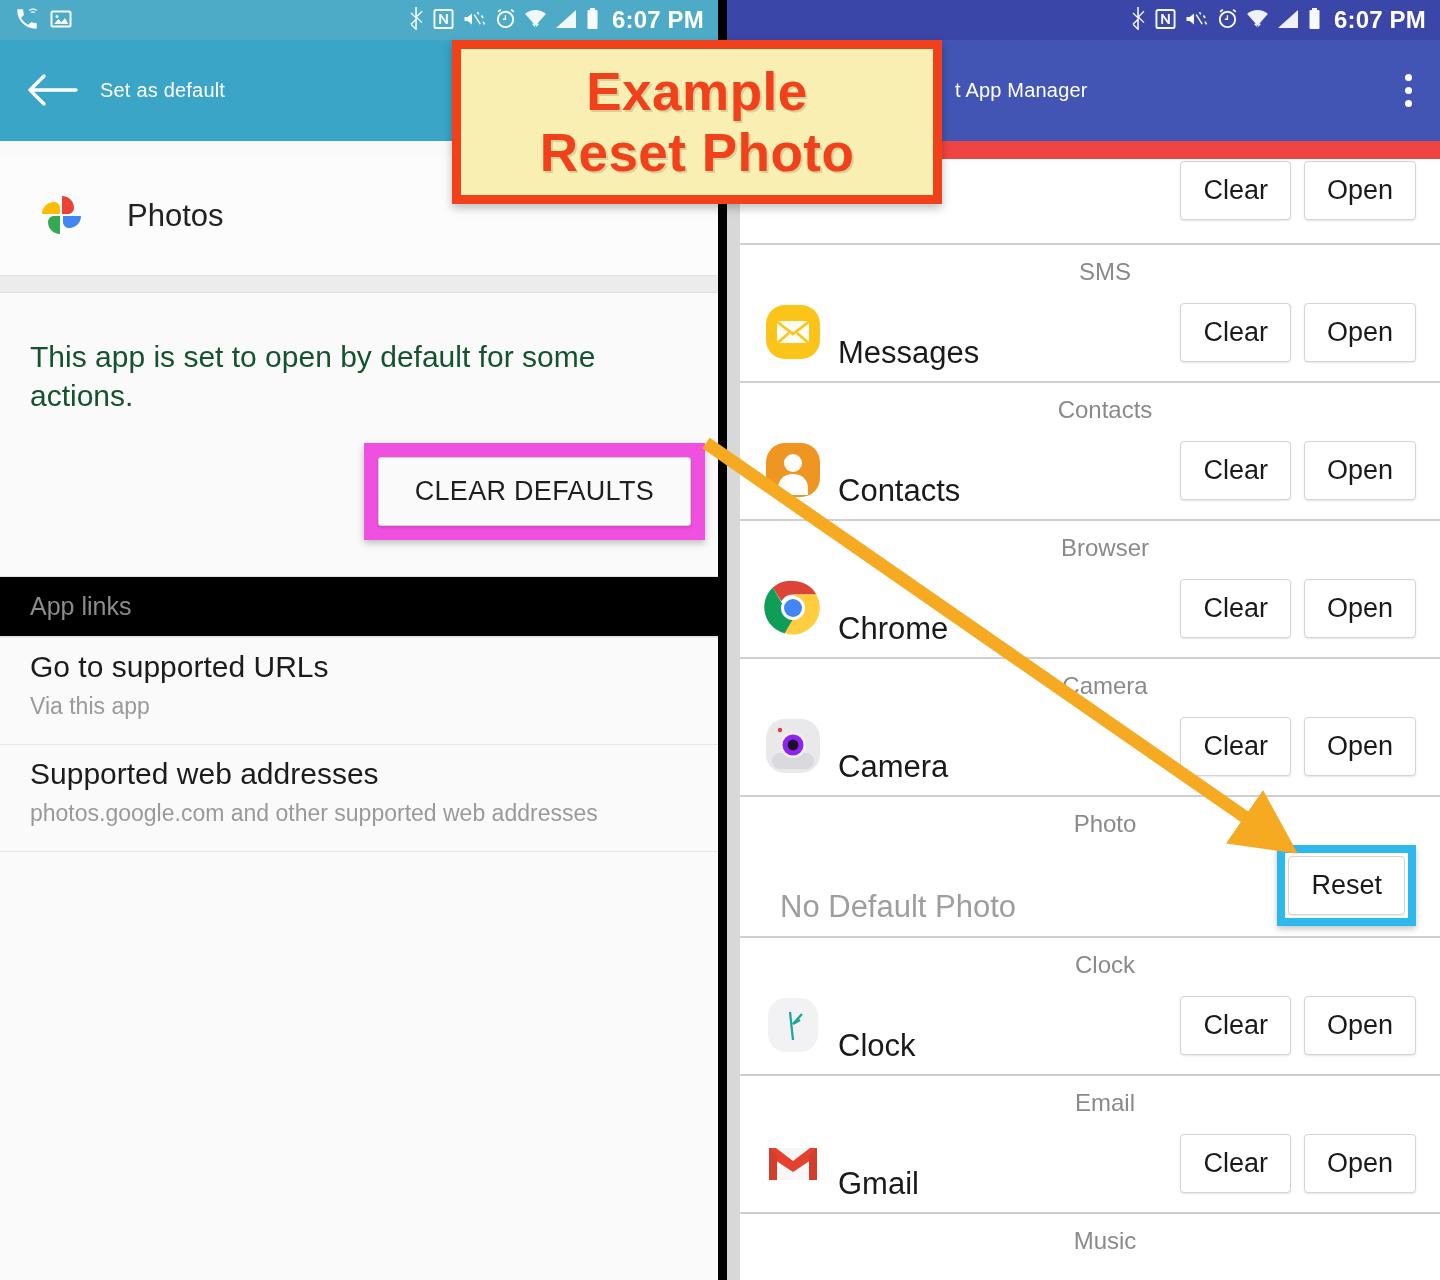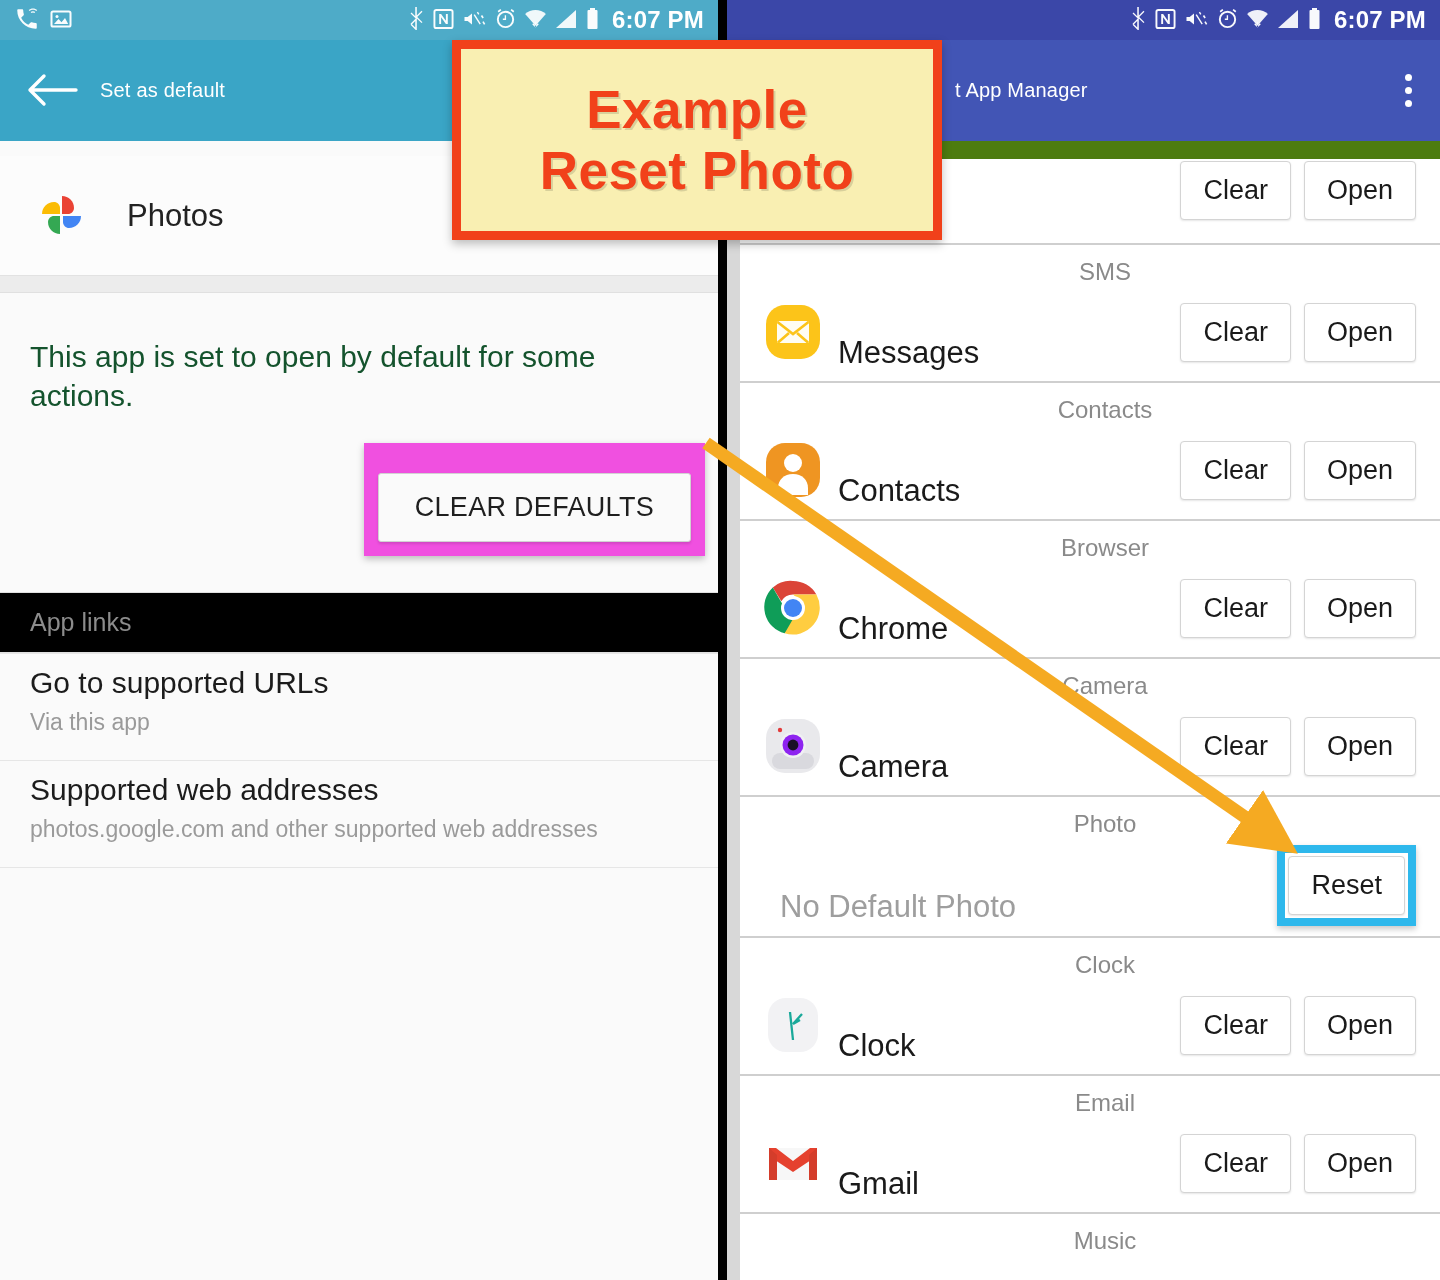--- a/index.html
+++ b/index.html
@@ -40,51 +40,51 @@
               border-bottom:1px solid #e2e2e2; }
   .photos-ico { width:62px; height:62px; margin-left:30px; margin-right:35px; flex:0 0 auto; }
   .app-name { font-size:31px; color:#222; }
   .sect-gap { height:17px; background:#ececec; border-bottom:1px solid #e0e0e0; }
   .default-note { font-size:30px; color:#14532d; padding:44px 40px 0 30px; line-height:1.3; }
   .cd-wrap { display:flex; justify-content:flex-end; padding:28px 13px 0 0; }
   .cd-hl { border:9px solid #f050e0; padding:5px; background:#f050e0;
            box-shadow:0 3px 7px rgba(0,0,0,.25); }
   .cd-btn { background:#fafafa; border:1px solid #d2d2d2; border-radius:3px;
             padding:18px 36px; font-size:27px; color:#1f1f1f; letter-spacing:.3px;
-            box-shadow:0 2px 3px rgba(0,0,0,.13); font-family:"Liberation Sans", sans-serif;margin-top:16px; }
+            box-shadow:0 2px 3px rgba(0,0,0,.13); font-family:"Liberation Sans", sans-serif; }
   .applinks-bar { margin-top:36px; background:#000000; border-top:1px solid #e0e0e0;
                   border-bottom:1px solid #e0e0e0; padding:15px 0 15px 30px;
                   font-size:25px; color:#8c8c8c; }
   .al-desc { font-size:27px; color:#2e2e2e; line-height:1.48; padding:28px 75px 30px 30px; }
   .l-row { border-top:1px solid #e6e6e6; padding:12px 30px 24px 30px; }
   .l-row-title { font-size:30px; color:#1c1c1c; }
   .l-row-sub { font-size:23px; color:#9a9a9a; margin-top:9px; }
   .l-row-last { border-bottom:1px solid #e6e6e6; }
 
   
-  .r-body { position:absolute; top:141px; left:740px; width:700px; bottom:0; background:#4d7c0f; }
+  .r-body { position:absolute; top:141px; left:740px; width:700px; bottom:0; background:#ef4444; }
   .r-item { border-bottom:2px solid #cfcfcf; background:#fff; position:relative;
             min-height:119px; padding:13px 0 10px 0; }
   .r-cat { font-size:24px; color:#8a8a8a; margin-left:30px;text-align:center; }
   .r-main { display:flex; align-items:center; margin-top:7px; min-height:62px; }
   .r-ico { width:58px; height:58px; margin-left:24px; flex:0 0 auto; }
   .r-app { font-size:31px; color:#1a1a1a; margin-left:16px;margin-top:42px; }
   .r-app.muted { color:#9e9e9e; margin-left:40px; }
   .r-btns { margin-left:auto; display:flex; gap:13px; margin-right:24px; }
   .r-btn { background:#fff; border:1px solid #d4d4d4; border-radius:4px;
            font-size:27px; color:#1a1a1a; padding:13px 22px; min-width:106px;
            text-align:center; box-shadow:0 1px 2px rgba(0,0,0,.10);
            font-family:"Liberation Sans", sans-serif; }
   .reset-hl { border:8px solid #2eb8ec; padding:3px; box-shadow:0 3px 6px rgba(0,0,0,.22); }
   .reset-hl .r-btn { min-width:112px; }
   .r-item.partial { min-height:86px; padding-top:0; }
   .r-item.partial .r-main { margin-top:18px; }
 
   
-  .callout { position:absolute; left:452px; top:40px; width:490px; height:200px;
+  .callout { position:absolute; left:452px; top:40px; width:490px; height:164px;
              background:#f8ee b3; background:#f9efb2; border:9px solid #f1411a;
              display:flex; flex-direction:column; align-items:center;
              justify-content:center; gap:2px; z-index:40;
              box-shadow:0 4px 9px rgba(0,0,0,.25); }
   .callout div { color:#f1411a; font-size:53px; font-weight:bold; letter-spacing:.5px;
                  line-height:1.12; text-shadow:2px 2px 0 rgba(0,0,0,.13); }
   .arrow-layer { position:absolute; inset:0; z-index:35; pointer-events:none; }
 </style>
 </head>
 <body>

